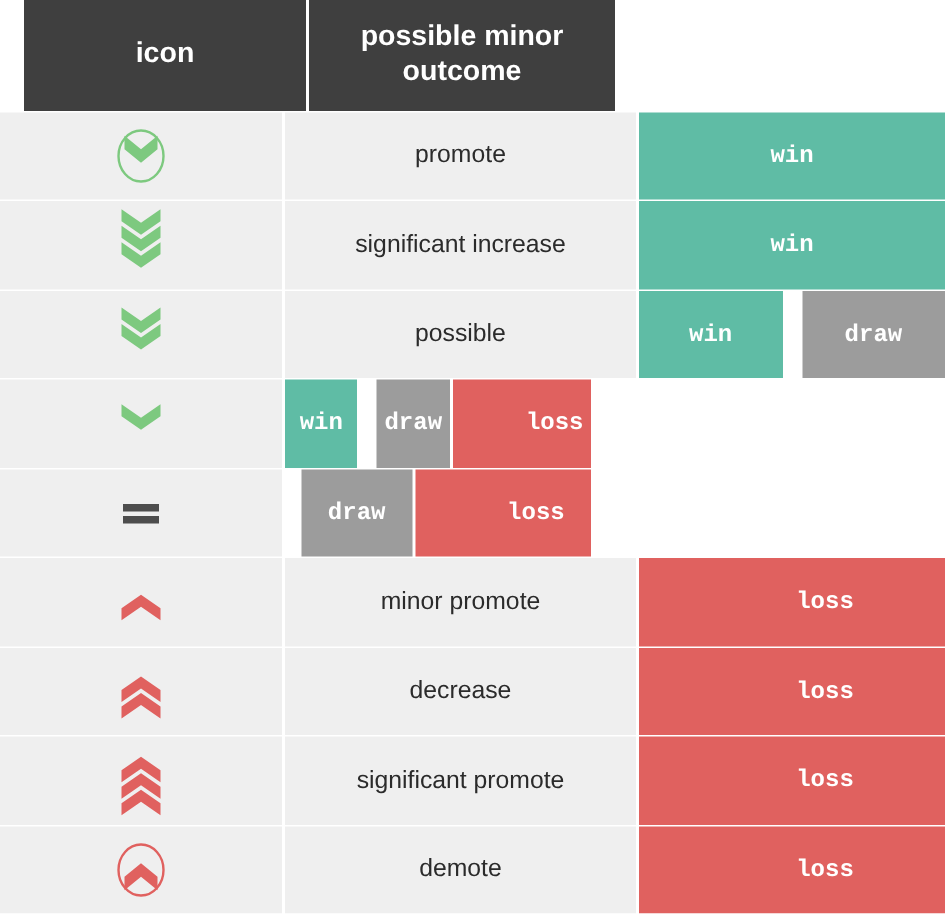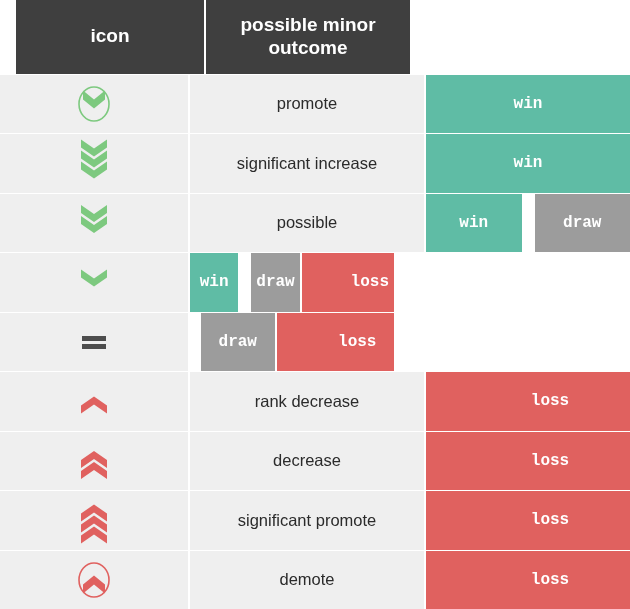--- a/index.html
+++ b/index.html
@@ -186,21 +186,21 @@
         </div>
       </div>
       <div class="tr">
         <div class="cell-icon">
           <div class="icon-wrap">
             <svg width="56" height="52" viewBox="0 0 56 52">
               <path d="M 15 30.5 L 28 21.5 L 41 30.5 L 41 38.5 L 28 29.5 L 15 38.5 Z" fill="#e0615f"></path>
             </svg>
           </div>
         </div>
-        <div class="cell-impact">rank decrease</div>
+        <div class="cell-impact">minor promote</div>
         <div class="cell-outcome">
           <div class="seg seg-loss" style="flex: 3 1 0%;">loss</div>
         </div>
       </div>
       <div class="tr">
         <div class="cell-icon">
           <div class="icon-wrap">
             <svg width="56" height="52" viewBox="0 0 56 52">
               <path d="M 15 25 L 28 16 L 41 25 L 41 33 L 28 24 L 15 33 Z" fill="#e0615f"></path>
               <path d="M 15 36 L 28 27 L 41 36 L 41 44 L 28 35 L 15 44 Z" fill="#e0615f"></path>

